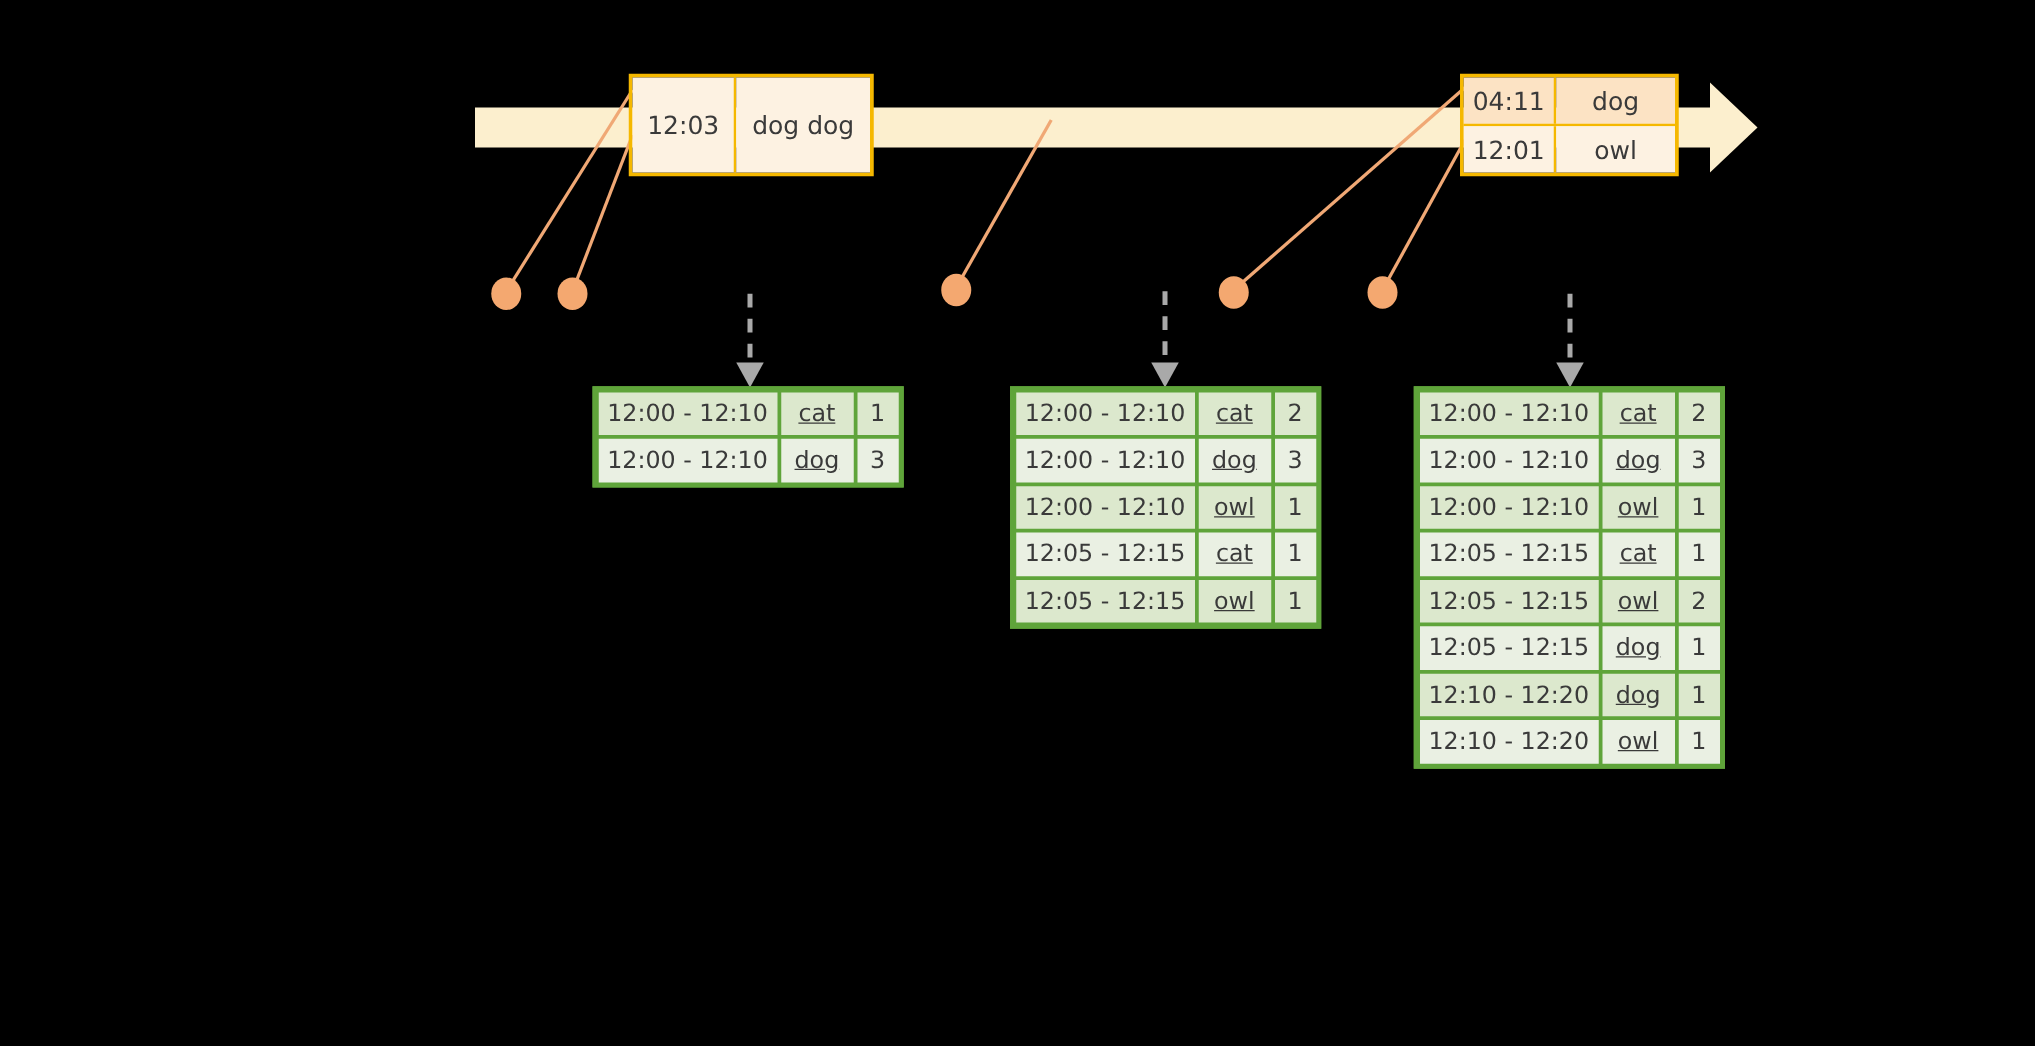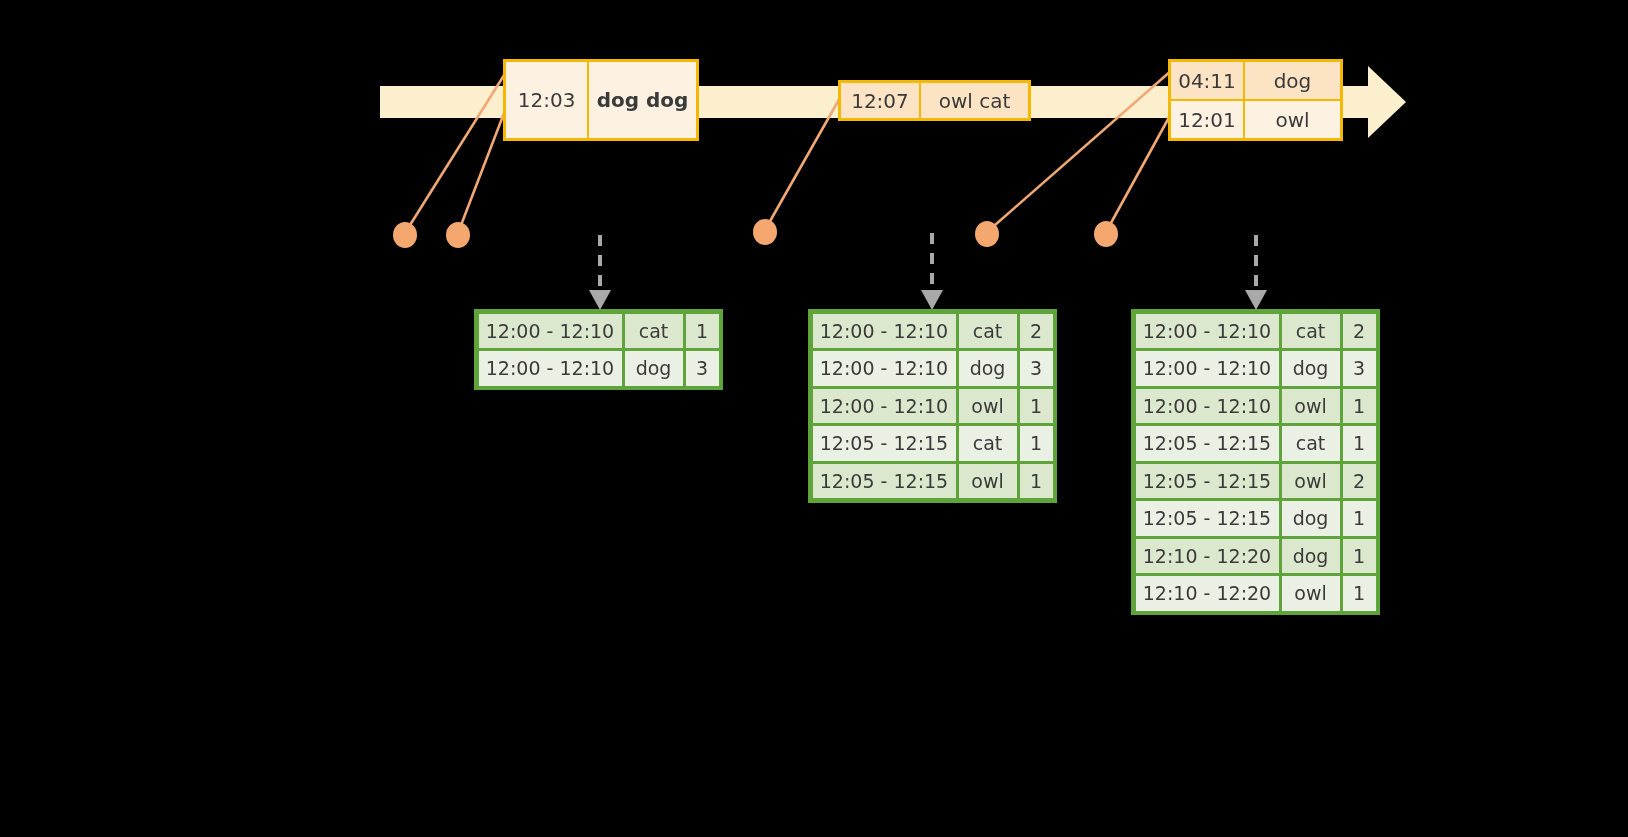--- a/index.html
+++ b/index.html
@@ -21,21 +21,21 @@
   .shadeA .evtime,.shadeA .evwords{background:#FCE3C4;}
   .shadeB .evtime,.shadeB .evwords{background:#FDF2E2;text-align:right;}
 
   
   .gtable{position:absolute;border:3px solid #5FA43A;box-sizing:border-box;
           background:#5FA43A;z-index:5;display:flex;flex-direction:column;}
   .grow{display:flex;height:37.5px;}
   .gcell{display:flex;align-items:center;color:#3a3a3a;font-size:19px;
          box-sizing:border-box;margin:1.5px;}
   .gc-win{justify-content:center;}
-  .gc-key{justify-content:center;}
+  .gc-key{justify-content:center;text-decoration:underline;}
   .gc-cnt{justify-content:center;}
   .rowA .gcell{background:#DCE8CD;}
   .rowB .gcell{background:#EAF0E3;}
 </style>
 </head>
 <body>
 
 <div id="stage">
 
   <svg class="lay" viewBox="0 0 1628 837">
@@ -73,30 +73,24 @@
       <g>
         <line x1="1256" y1="235" x2="1256" y2="292" stroke-dasharray="11,9"></line>
         <polygon points="1245,290 1267,290 1256,310" stroke="none"></polygon>
       </g>
     </g>
   </svg>
 
   <div class="evbox" style="left:503px;top:59px;width:196px;height:82px;">
     <div class="evrow shadeB">
       <div class="evtime" style="width:84px;">12:03</div>
-      <div class="evwords" style="width:108px;font-weight:bold;">dog dog</div>
+      <div class="evwords" style="width:108px;">dog dog</div>
     </div>
   </div>
 
-  <div class="evbox" style="left:838px;top:80px;width:193px;height:41px;">
-    <div class="evrow shadeA">
-      <div class="evtime" style="width:80px;">12:07</div>
-      <div class="evwords" style="width:107px;">owl cat</div>
-    </div>
-  </div>
 
   <div class="evbox" style="left:1168px;top:59px;width:175px;height:82px;">
     <div class="evrow shadeA">
       <div class="evtime" style="width:74px;">04:11</div>
       <div class="evwords" style="width:95px;">dog</div>
     </div>
     <div class="evrow shadeB">
       <div class="evtime" style="width:74px;">12:01</div>
       <div class="evwords" style="width:95px;">owl</div>
     </div>

